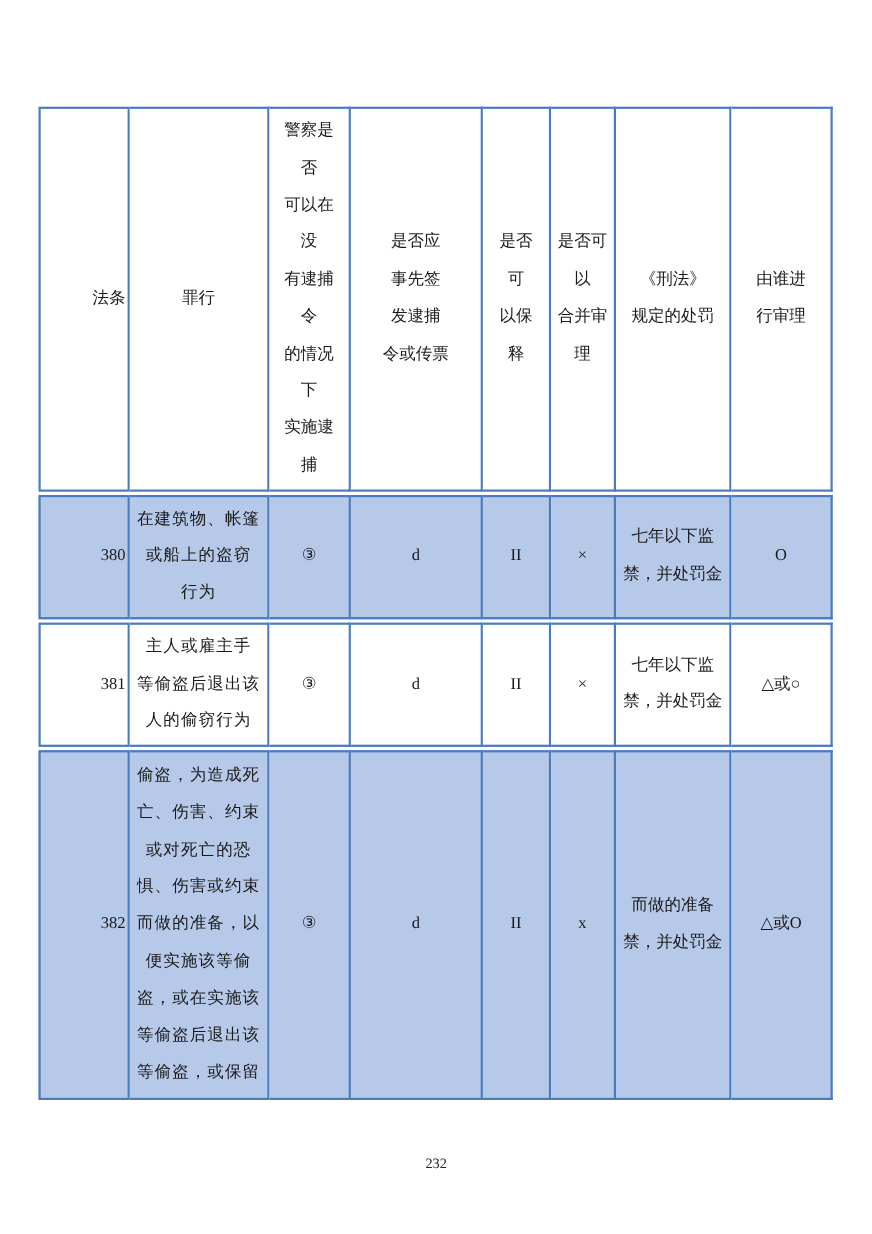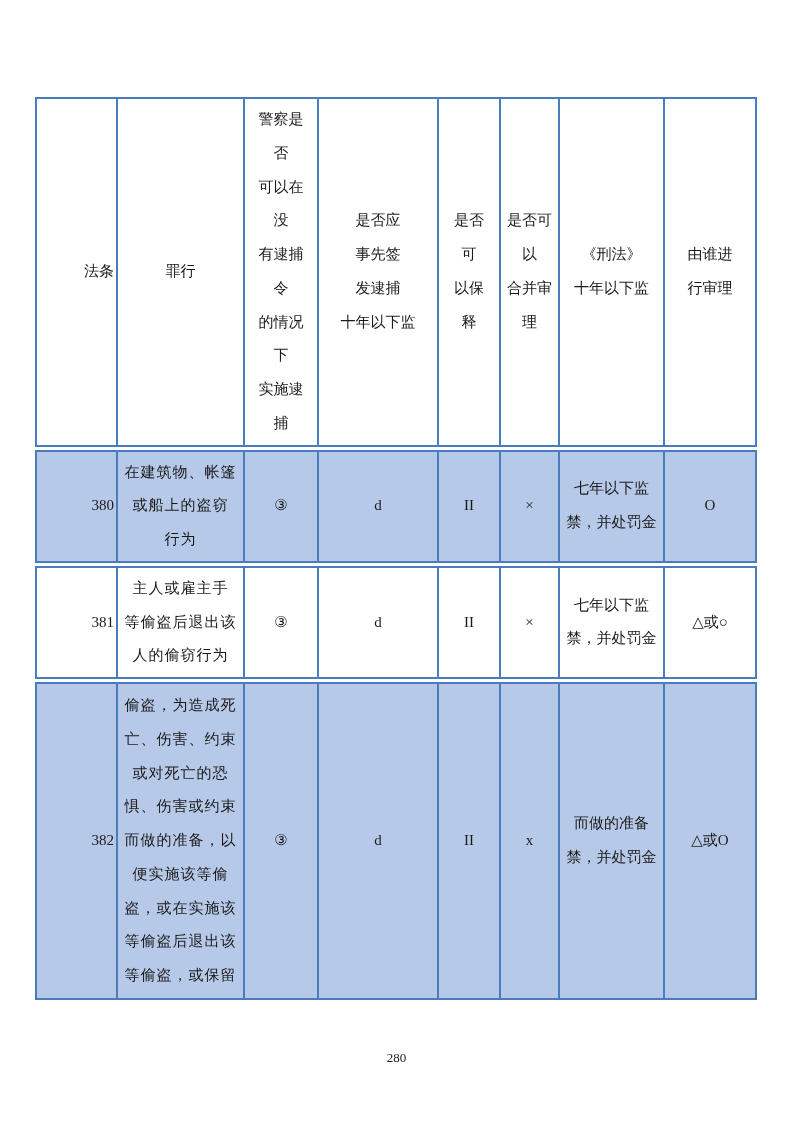--- a/index.html
+++ b/index.html
@@ -91,31 +91,31 @@
 没
 有逮捕
 令
 的情况
 下
 实施逮
 捕</td>
         <td>是否应
 事先签
 发逮捕
-十年以下监</td>
+令或传票</td>
         <td>是否
 可
 以保
 释</td>
         <td>是否可
 以
 合并审
 理</td>
         <td>《刑法》
-十年以下监</td>
+规定的处罚</td>
         <td>由谁进
 行审理</td>
       </tr>
 
       <tr class="row-380 shaded">
         <td>380</td>
         <td class="offence-cell">在建筑物、帐篷
 或船上的盗窃
 行为</td>
         <td>③</td>
@@ -157,13 +157,13 @@
         <td>II</td>
         <td>x</td>
         <td>而做的准备
 禁，并处罚金</td>
         <td>△或O</td>
       </tr>
     </tbody>
   </table>
 </div>
 
-<div class="page-number">280</div>
+<div class="page-number">232</div>
 
 </body></html>

